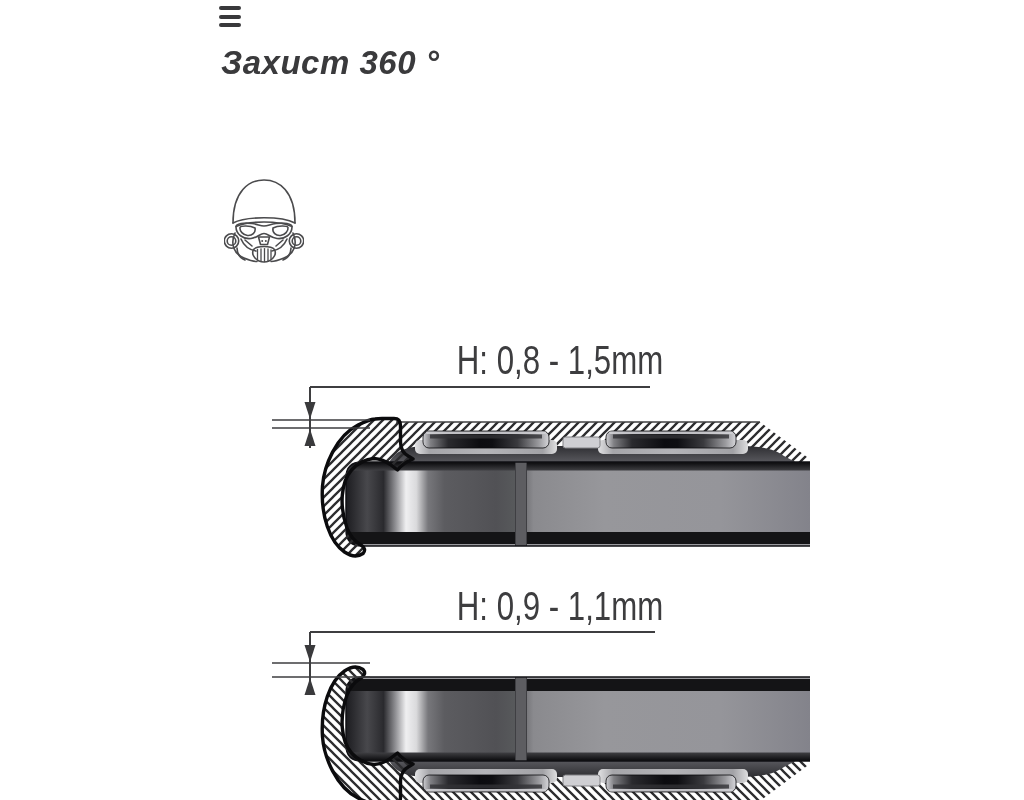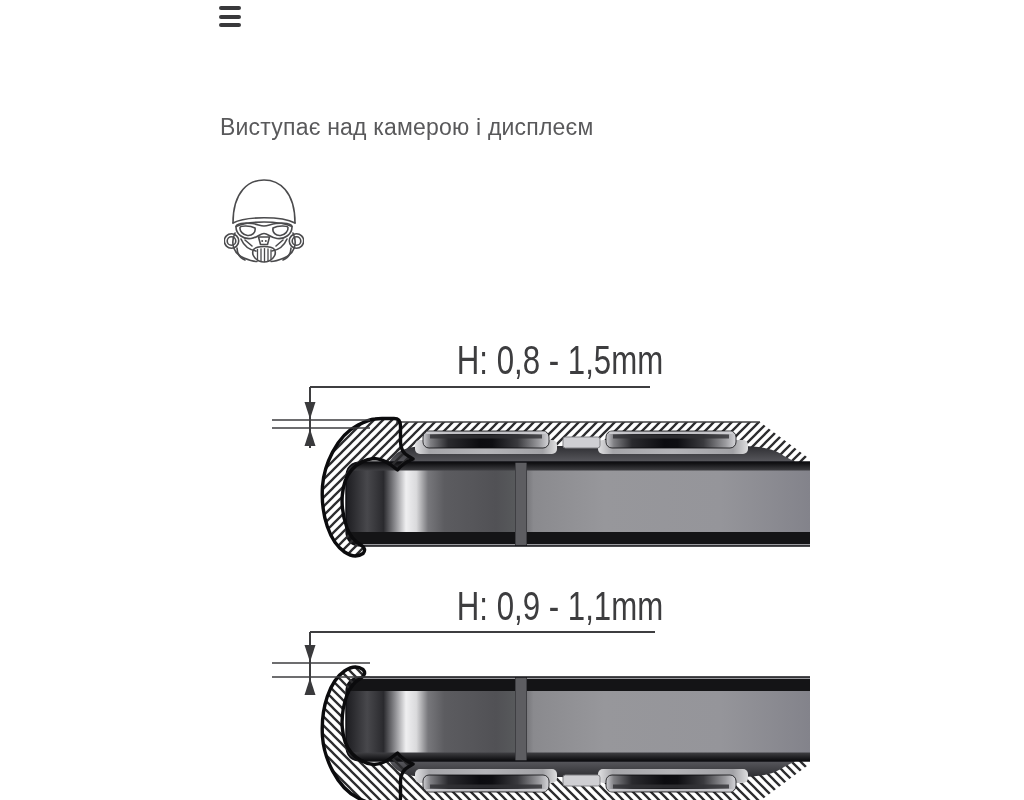--- a/index.html
+++ b/index.html
@@ -38,21 +38,21 @@
 <body>
 
 <div id="canvas">
 
   <div id="menu-btn">
     <div class="bar"></div>
     <div class="bar"></div>
     <div class="bar"></div>
   </div>
 
-  <div id="page-subtitle">Виступає над камерою і дисплеєм</div>
+  <div id="page-title">Захист 360 °</div>
 
   <svg id="helmet" width="80" height="88" viewBox="0 0 80 88" fill="none" stroke="#4b4b4d" stroke-width="1.6" stroke-linecap="round">
     <path d="M 9,47 C 9,15 25,4 40,4 C 55,4 71,15 71,47"></path>
     <path d="M 9,47 C 22,40 58,40 71,47"></path>
     <path d="M 12,50.5 C 25,44.5 55,44.5 68,50.5"></path>
     <path d="M 12,51 C 12,47.5 20,46.5 28,47.5 C 34,48.3 36,50 40,50 C 44,50 46,48.3 52,47.5 C 60,46.5 68,47.5 68,51 C 68,58 61,63.5 53,62.5 C 46.5,61.7 44,57.5 40,57.5 C 36,57.5 33.5,61.7 27,62.5 C 19,63.5 12,58 12,51 Z"></path>
     <path d="M 16,51.5 C 17,49.5 26,49.5 31,52 C 32,56.5 28,60 23.5,59.5 C 19,59 15.5,55 16,51.5 Z"></path>
     <path d="M 64,51.5 C 63,49.5 54,49.5 49,52 C 48,56.5 52,60 56.5,59.5 C 61,59 64.5,55 64,51.5 Z"></path>
     <circle cx="7.5" cy="65" r="7.2"></circle>
       <circle cx="7.5" cy="65" r="4.3"></circle>

